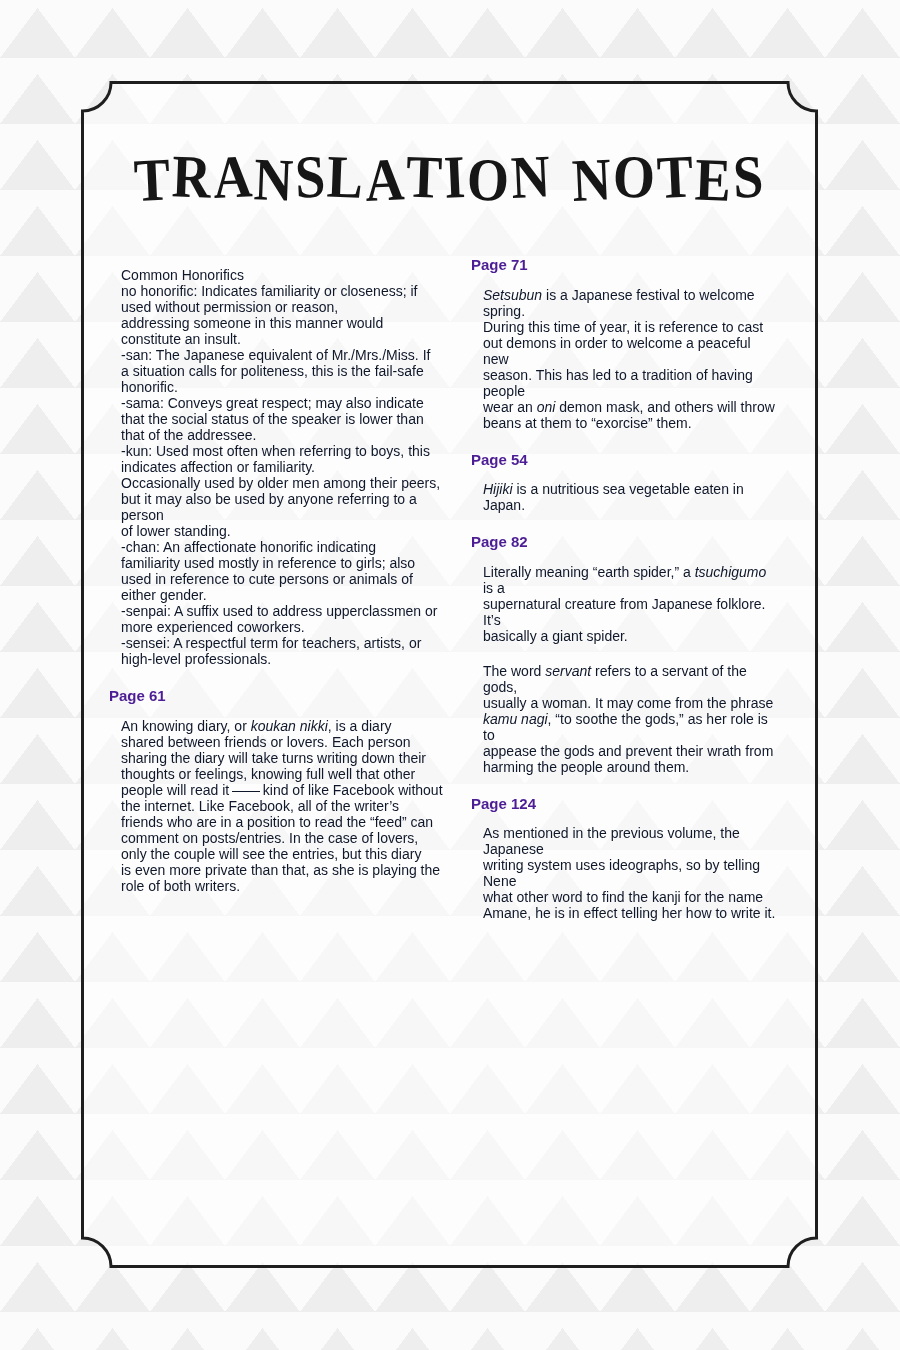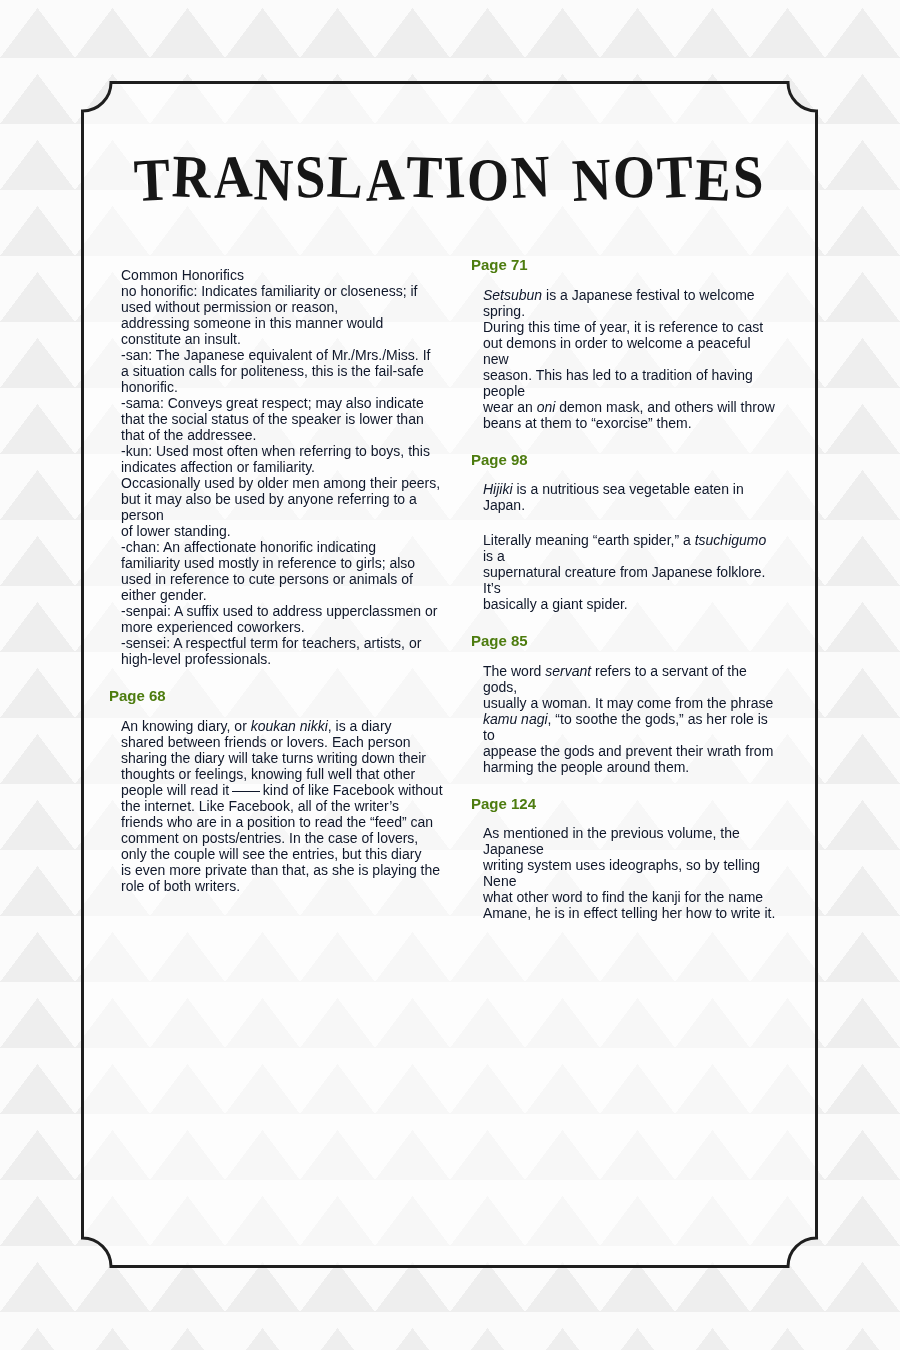--- a/index.html
+++ b/index.html
@@ -28,21 +28,21 @@
     font-weight:700;font-size:54px;letter-spacing:2px;color:#161616;
     white-space:nowrap;
   }
   .page-title .tl{display:inline-block;}
   .columns{display:flex;margin-top:46px;}
   .col{flex:none;}
   .col-left{width:362px;}
   .col-right{flex:1;margin-left:0;}
   .note-section{margin:0 0 19px 0;}
   .note-heading{
-    margin:0;font-size:15px;line-height:19.5px;font-weight:700;color:#4d7c0f;
+    margin:0;font-size:15px;line-height:19.5px;font-weight:700;color:#4c1d95;
     font-family:"Liberation Sans","DejaVu Sans",sans-serif;
   }
   .note-body{
     margin:12px;font-size:14px;line-height:16px;color:#0f172a;
     white-space:pre-wrap;
   }
   .note-body i{font-style:italic;}
 </style>
 </head>
 <body>
@@ -89,21 +89,21 @@
 -chan: An affectionate honorific indicating
 familiarity used mostly in reference to girls; also
 used in reference to cute persons or animals of
 either gender.
 -senpai: A suffix used to address upperclassmen or
 more experienced coworkers.
 -sensei: A respectful term for teachers, artists, or
 high-level professionals.</span></p>
           </section>
           <section class="note-section">
-            <h3 class="note-heading">Page 68</h3>
+            <h3 class="note-heading">Page 61</h3>
             <p class="note-body"><span>An knowing diary, or </span><i>koukan nikki</i><span>, is a diary
 shared between friends or lovers. Each person
 sharing the diary will take turns writing down their
 thoughts or feelings, knowing full well that other
 people will read it —— kind of like Facebook without
 the internet. Like Facebook, all of the writer’s
 friends who are in a position to read the “feed” can
 comment on posts/entries. In the case of lovers,
 only the couple will see the entries, but this diary
 is even more private than that, as she is playing the
@@ -114,30 +114,30 @@
           <section class="note-section">
             <h3 class="note-heading">Page 71</h3>
             <p class="note-body"><i>Setsubun</i><span> is a Japanese festival to welcome spring.
 During this time of year, it is reference to cast
 out demons in order to welcome a peaceful new
 season. This has led to a tradition of having people
 wear an </span><i>oni</i><span> demon mask, and others will throw
 beans at them to “exorcise” them.</span></p>
           </section>
           <section class="note-section">
-            <h3 class="note-heading">Page 98</h3>
+            <h3 class="note-heading">Page 54</h3>
             <p class="note-body"><i>Hijiki</i><span> is a nutritious sea vegetable eaten in Japan.</span></p>
           </section>
           <section class="note-section">
+            <h3 class="note-heading">Page 82</h3>
             <p class="note-body"><span>Literally meaning “earth spider,” a </span><i>tsuchigumo</i><span> is a
 supernatural creature from Japanese folklore. It’s
 basically a giant spider.</span></p>
           </section>
           <section class="note-section">
-            <h3 class="note-heading">Page 85</h3>
             <p class="note-body"><span>The word </span><i>servant</i><span> refers to a servant of the gods,
 usually a woman. It may come from the phrase
 </span><i>kamu nagi</i><span>, “to soothe the gods,” as her role is to
 appease the gods and prevent their wrath from
 harming the people around them.</span></p>
           </section>
           <section class="note-section">
             <h3 class="note-heading">Page 124</h3>
             <p class="note-body"><span>As mentioned in the previous volume, the Japanese
 writing system uses ideographs, so by telling Nene

